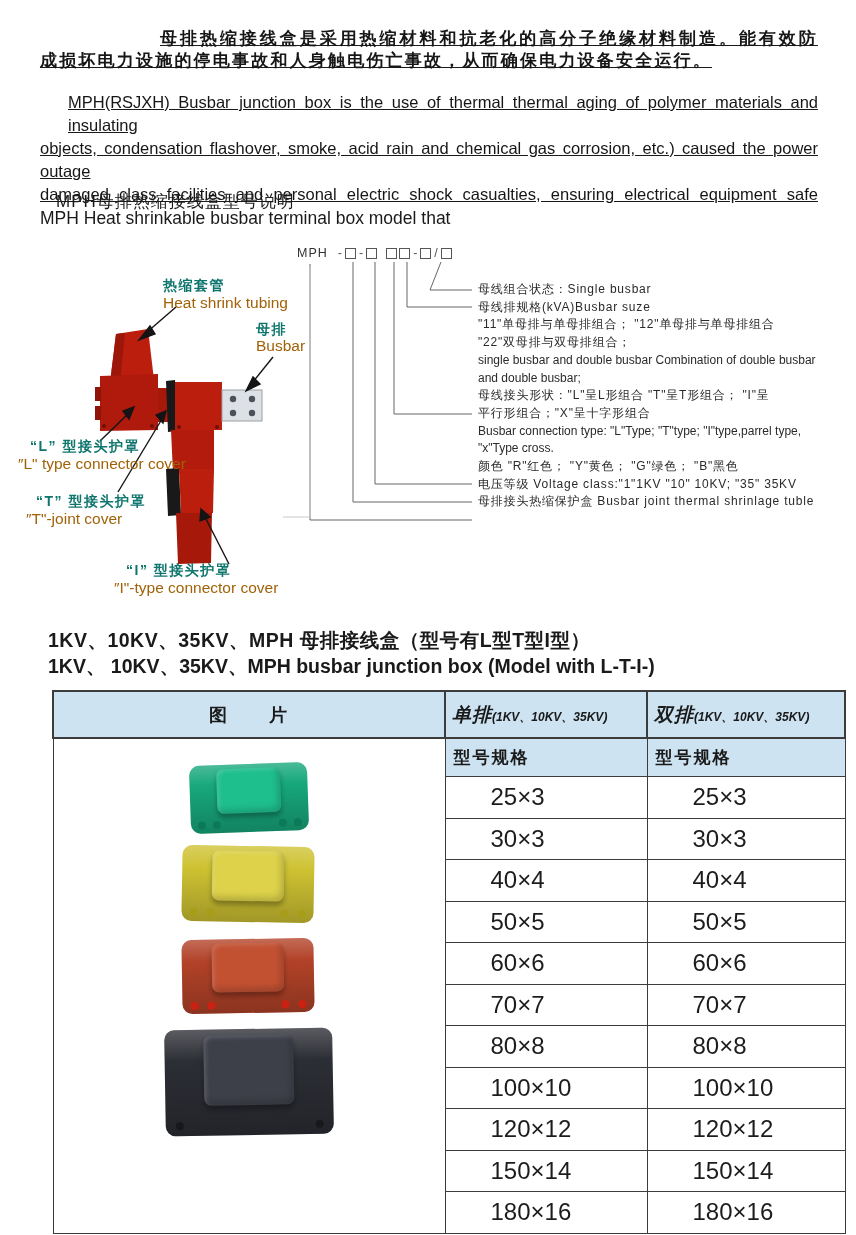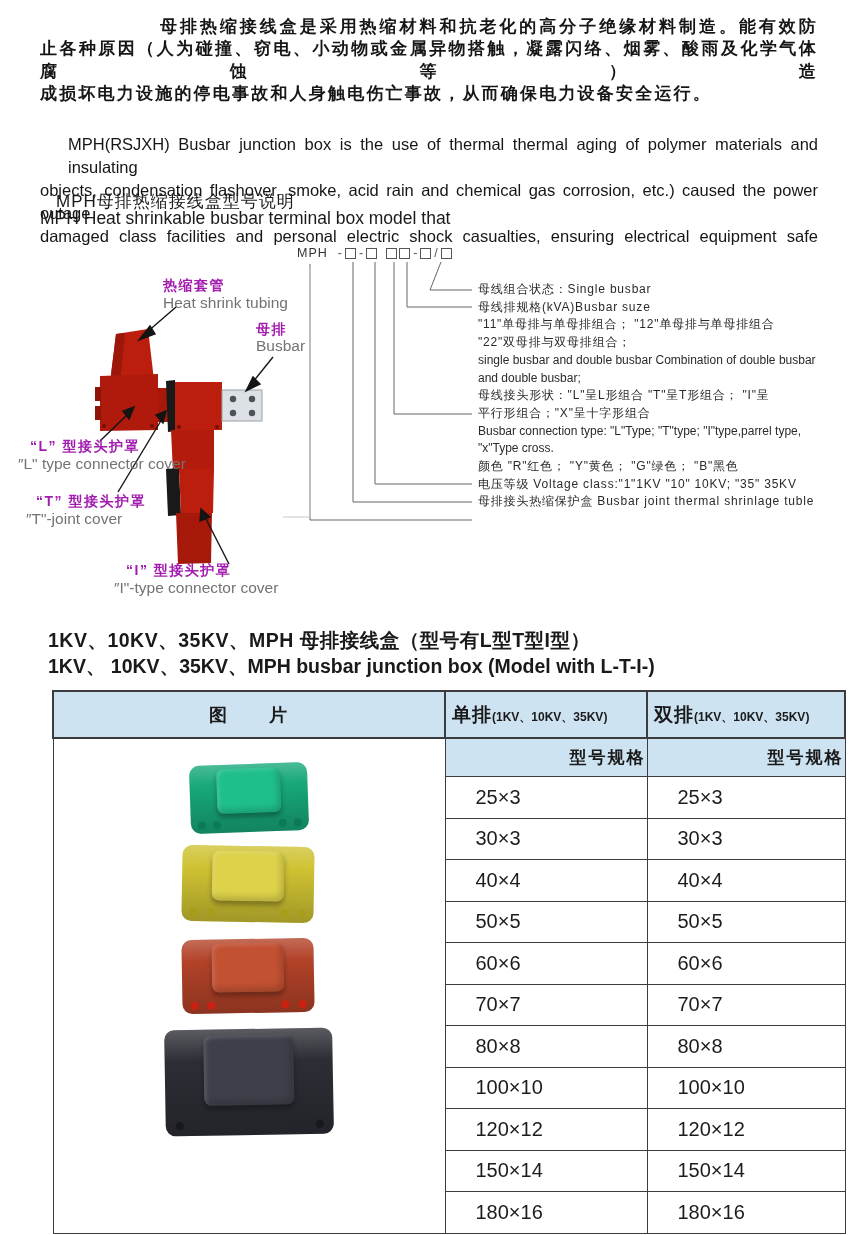--- a/index.html
+++ b/index.html
@@ -1,84 +1,83 @@
 <!DOCTYPE html>
 <html><head>
 <meta charset="utf-8">
 <style>
   html,body{margin:0;padding:0;background:#fff;}
   body{width:856px;height:1235px;position:relative;overflow:hidden;
        font-family:"Liberation Sans","DejaVu Sans",sans-serif;color:#1a1a1a;}
   .abs{position:absolute;}
 
   
-  .intro{left:40px;top:16px;width:778px;}
+  .intro{left:40px;top:28px;width:778px;text-decoration:underline;}
   .zh-line{font-size:17px;line-height:22.4px;letter-spacing:2.2px;font-weight:600;
            text-align:justify;text-align-last:justify;white-space:normal;color:#161616;}
   .zh-line.first{padding-left:120px;}
   .zh-line.last{text-align-last:left;}
-  .en-par{margin-top:27px;}
+  .en-par{margin-top:18px;}
   .en-line{font-size:16.5px;line-height:23px;color:#161616;
            text-align:justify;text-align-last:justify;}
   .en-line.first{padding-left:28px;}
 
   
   .h-zh{left:56px;top:190px;font-size:17px;font-weight:400;letter-spacing:1px;}
   .h-en{left:40px;top:208px;font-size:17.5px;font-weight:400;}
 
   
   .figure{left:0;top:240px;width:856px;height:370px;}
   .figure svg{position:absolute;left:0;top:0;}
   .code-row{position:absolute;left:297px;top:6px;display:flex;align-items:center;
             font-size:12.5px;color:#333;}
   .code-row .mph{letter-spacing:1px;margin-right:8px;}
   .cbox{display:inline-block;width:9px;height:9px;border:1px solid #555;background:#fff;margin:0 1px;}
   .cdash{margin:0 2px;color:#555;}
   .cgap{display:inline-block;width:7px;}
   .spec-lines{position:absolute;left:478px;top:41px;width:378px;}
   .spec-line{font-size:12px;line-height:17.7px;white-space:nowrap;color:#2a2a2a;}
   .spec-line.cn{letter-spacing:.8px;}
-  .fig-lbl-zh{position:absolute;font-size:14px;font-weight:600;letter-spacing:1.5px;color:#a21caf;white-space:nowrap;}
-  .fig-lbl-en{position:absolute;font-size:15.5px;font-weight:400;color:#737373;white-space:nowrap;text-align:center;}
+  .fig-lbl-zh{position:absolute;font-size:14px;font-weight:600;letter-spacing:1.5px;color:#0f766e;white-space:nowrap;}
+  .fig-lbl-en{position:absolute;font-size:15.5px;font-weight:400;color:#a16207;white-space:nowrap;text-align:center;}
 
   
   .t-h-zh{left:48px;top:627px;font-size:19.5px;font-weight:700;letter-spacing:.5px;}
   .t-h-en{left:48px;top:653px;font-size:19.5px;font-weight:600;}
 
   
   .spec-table{position:absolute;left:52px;top:690px;border-collapse:collapse;table-layout:fixed;}
   .spec-table th,.spec-table td{border:1px solid #3c3c3c;vertical-align:middle;}
   .hrow1 th{height:43px;background:var(--hdr,#cde3f2);border-width:2px;}
   .pic-h{font-size:18px;font-weight:700;text-align:center;letter-spacing:2px;}
-  .col-h{text-align:left;padding-left:6px;white-space:nowrap;}
+  .col-h{text-align:left;padding-left:6px;white-space:nowrap;font-style:italic;}
   .col-h .big{font-size:19px;font-weight:700;letter-spacing:1px;}
   .col-h .sub{font-size:12px;font-weight:700;}
-  .spec-h{height:35px;background:var(--hdr,#cde3f2);text-align:right;padding-left:8px;
+  .spec-h{height:35px;background:var(--hdr,#cde3f2);text-align:left;padding-left:8px;
           font-size:17px;font-weight:700;letter-spacing:2px;}
-  .drow td{height:38.5px;font-size:20px;padding-left:30px;color:#1c1c1c;text-align:left;}
+  .drow td{height:38.5px;font-size:24px;padding-left:45px;color:#1c1c1c;text-align:left;}
   .pic-cell{background:#fff;position:relative;}
 
   
   .cover{position:absolute;border-radius:10px;background:var(--c,#888);}
   .cover::after{content:"";position:absolute;inset:0;border-radius:10px;
     background:linear-gradient(180deg,rgba(255,255,255,.22),rgba(255,255,255,0) 30%,rgba(0,0,0,.22) 100%);}
   .raise{position:absolute;left:23%;top:6%;width:54%;height:66%;border-radius:7px;
     background:var(--cl,#aaa);
     box-shadow:0 4px 5px rgba(0,0,0,.3), inset -3px -4px 6px rgba(0,0,0,.18), inset 2px 2px 4px rgba(255,255,255,.18);
     z-index:2;}
   .rv{position:absolute;width:8px;height:8px;border-radius:50%;background:var(--cd,#333);bottom:6%;z-index:3;}
   .rv.r1{left:6%}.rv.r2{left:19%}.rv.r3{right:19%}.rv.r4{right:6%}
 </style>
 </head>
 <body>
 
 <div class="abs intro">
   <div>
     <div class="zh-line first">母排热缩接线盒是采用热缩材料和抗老化的高分子绝缘材料制造。能有效防</div>
-    <div class="zh-line">止各种原因（人为碰撞、窃电、小动物或金属异物搭触，凝露闪络、烟雾、酸雨及化学气体腐蚀等）造</div>
     <div class="zh-line last">成损坏电力设施的停电事故和人身触电伤亡事故，从而确保电力设备安全运行。</div>
   </div>
   <div class="en-par">
     <div class="en-line first">MPH(RSJXH) Busbar junction box is the use of thermal thermal aging of polymer materials and insulating</div>
     <div class="en-line">objects, condensation flashover, smoke, acid rain and chemical gas corrosion, etc.) caused the power outage</div>
     <div class="en-line">damaged class facilities and personal electric shock casualties, ensuring electrical equipment safe</div>
   </div>
 </div>
 
 <div class="abs h-zh">MPH母排热缩接线盒型号说明</div>

